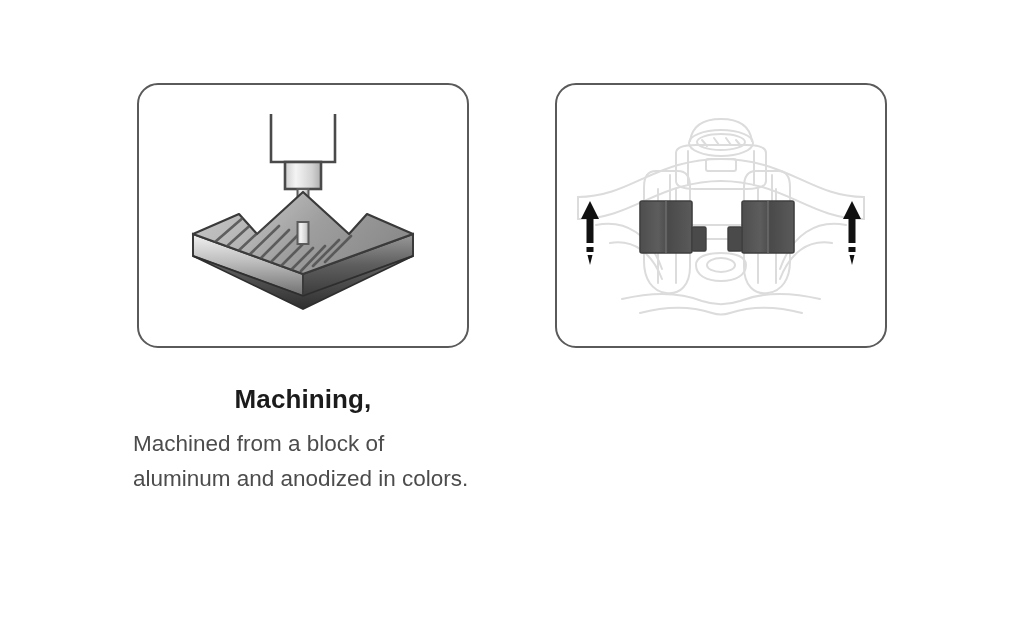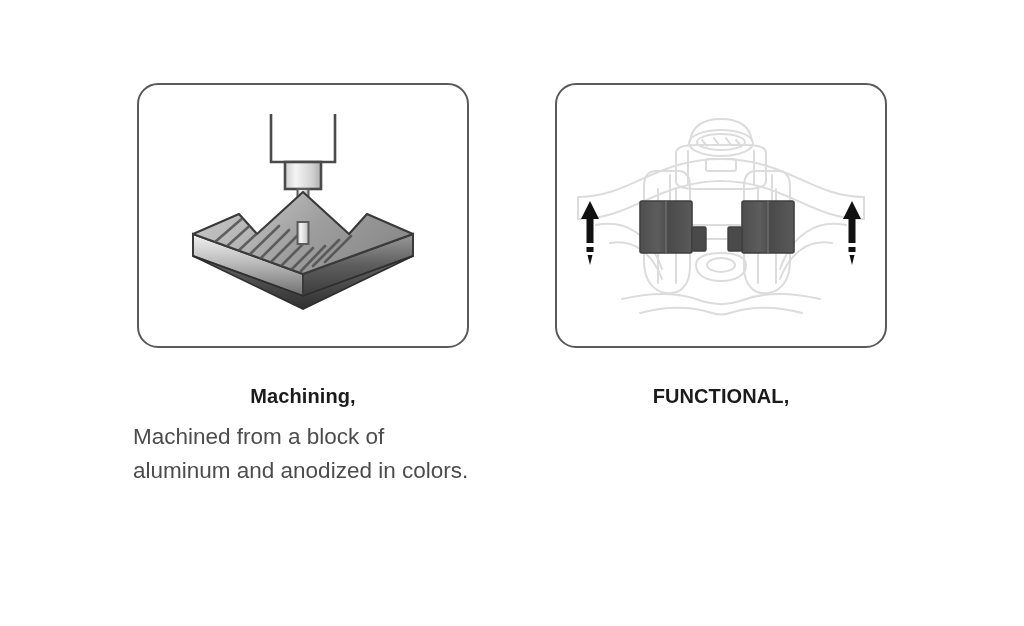--- a/index.html
+++ b/index.html
@@ -52,21 +52,21 @@
     justify-content: center;
     overflow: hidden;
   }
 
   .icon-card svg {
     display: block;
   }
 
   .feature-title {
     margin-top: 36px;
-    font-size: 20px;
+    font-size: 26px;
     font-weight: bold;
     color: #1b1b1b;
     text-align: center;
     letter-spacing: 0.1px;
     line-height: 1.2;
   }
 
   .feature-desc {
     margin-top: 12px;
     font-size: 22.5px;
@@ -235,18 +235,17 @@
           </g>
 
           <g fill="#111111">
             <path d="M 286 108 L 295 126 L 289.5 126 L 289.5 150 L 282.5 150 L 282.5 126 L 277 126 Z"></path>
             <path d="M 282.5 154 L 289.5 154 L 289.5 159 L 282.5 159 Z"></path>
             <path d="M 283.5 162 L 288.5 162 L 286 172 Z"></path>
           </g>
         </svg>
       </div>
 
-      <div class="feature-title">FUNCTIONAL,</div>
 
     </div>
 
   </div>
 </div>
 
 </body></html>

